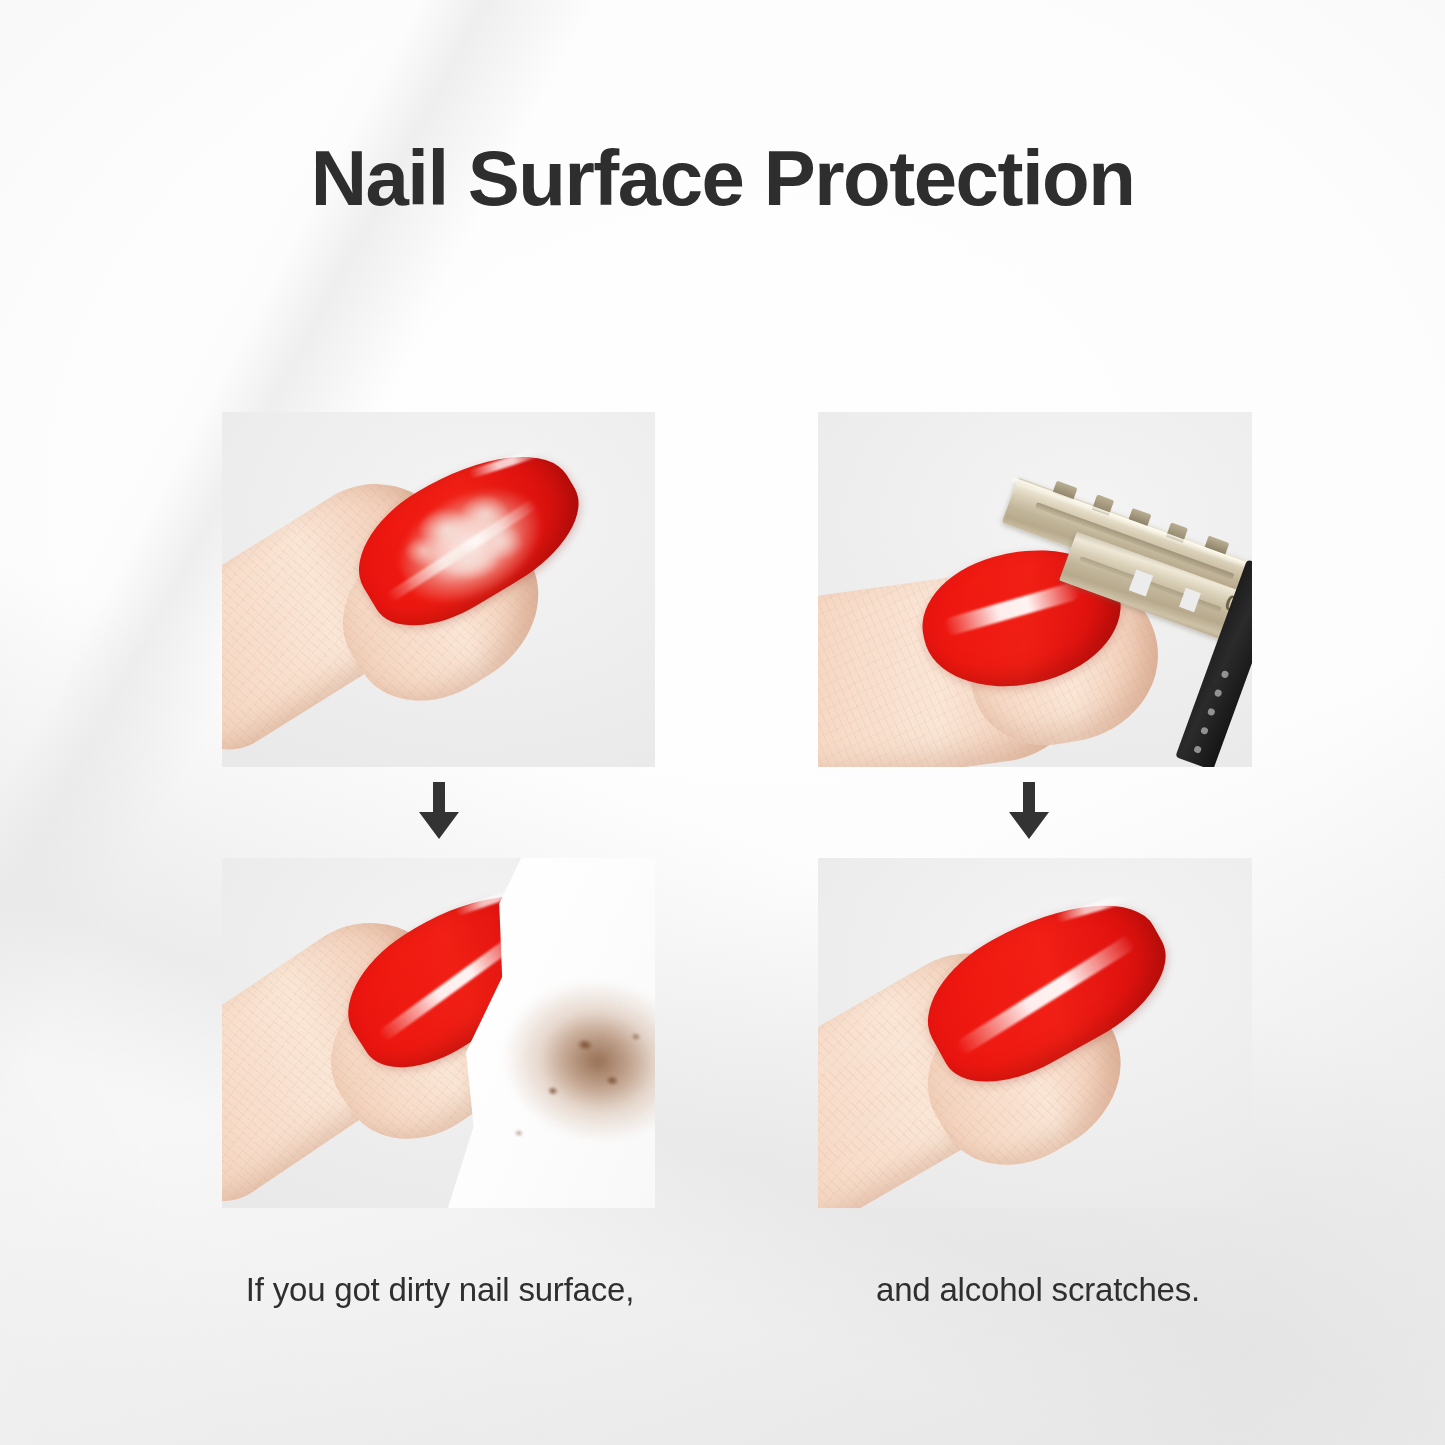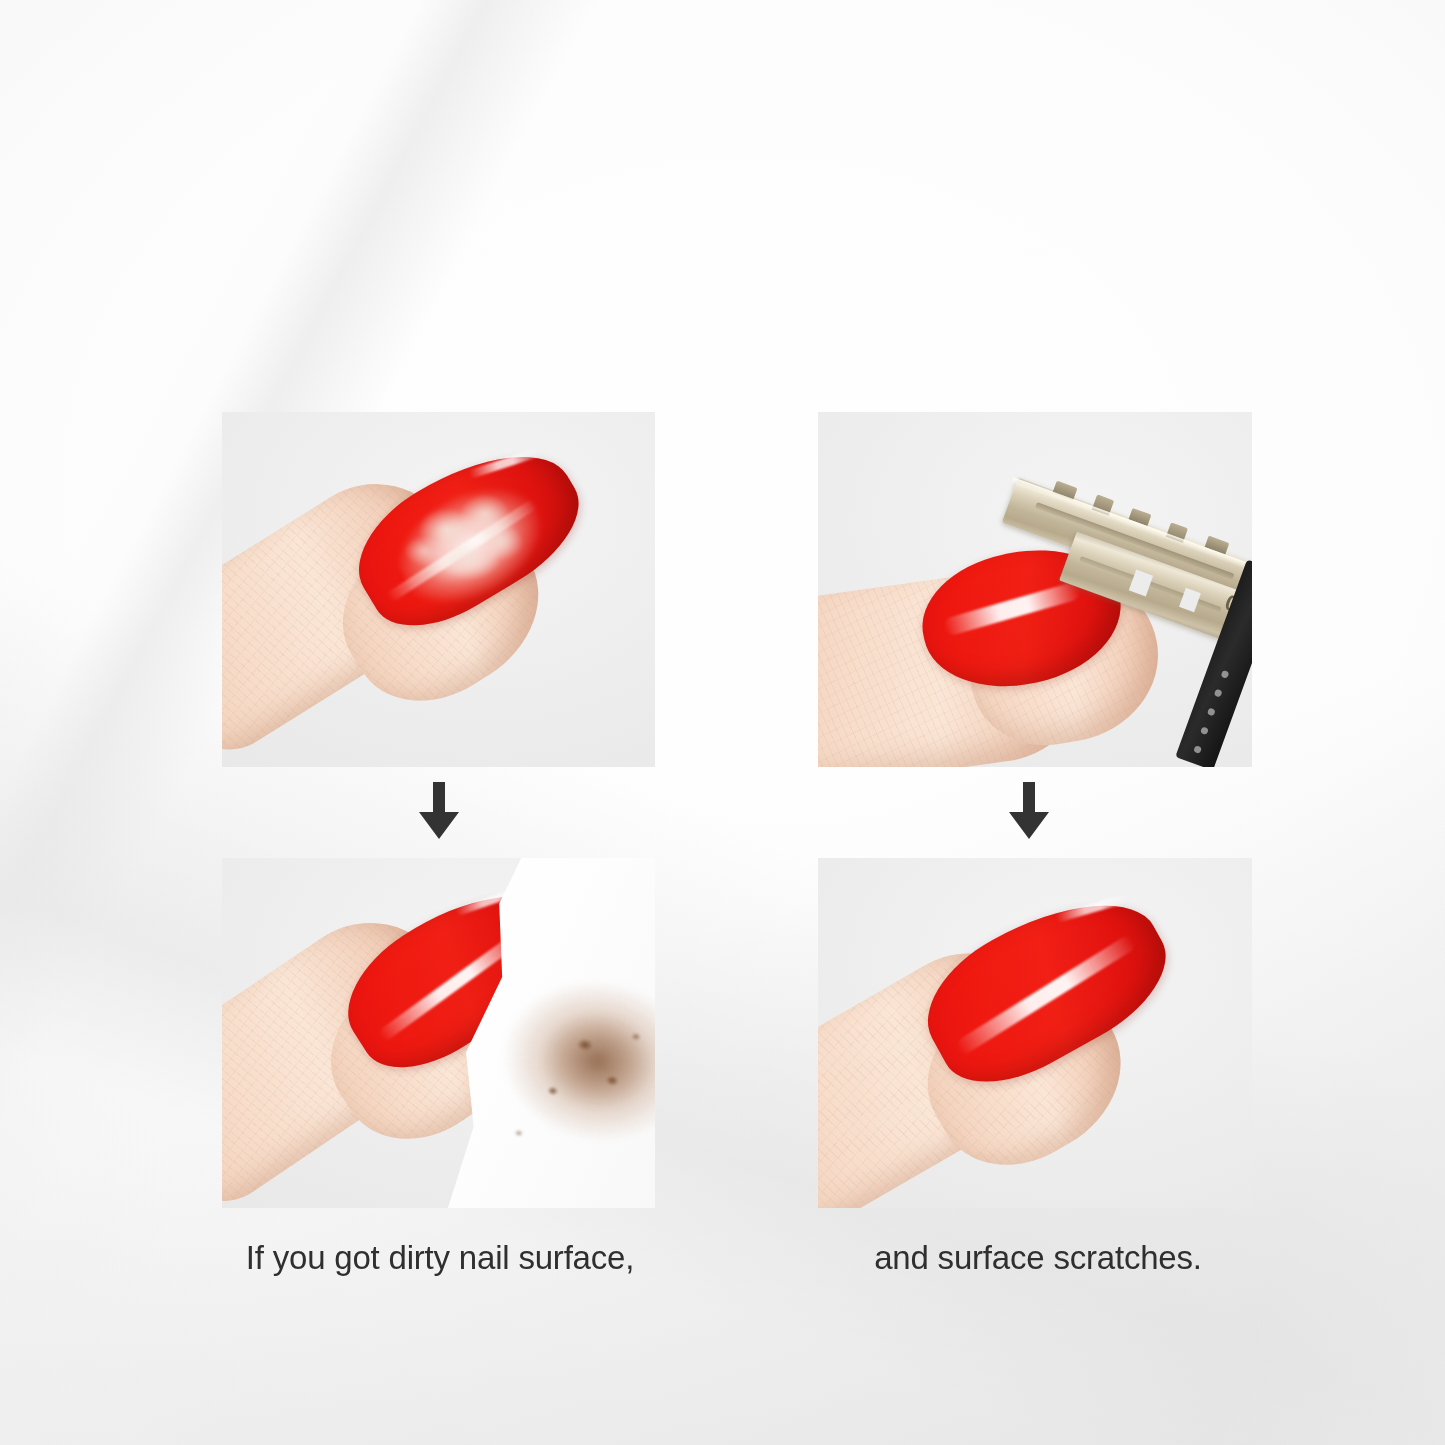--- a/index.html
+++ b/index.html
@@ -185,33 +185,34 @@
 
   
   .caption {
     position:absolute; top:1235px;
     text-align:center;
     font-size:33px; font-weight:400; line-height:1.42;
     color:#2f2f2f; letter-spacing:-0.2px;
   }
   #cap-left  { left:150px; width:580px; }
   #cap-right { left:748px; width:580px; }
-  .caption .ln { display:block; }
+  .caption .ln { display:block;margin-top:32px; }
 </style>
 </head>
 <body>
 
 <div id="page">
 
   <div class="silk c"></div>
   <div class="silk a"></div>
   <div class="silk b"></div>
   <div class="silk d"></div>
   <div class="silk e"></div>
 
+  <div id="title">Nail Surface Protection</div>
 
 
   <div id="ph-tl" class="photo">
     <div class="ph-bg soft"></div>
 
     <div class="finger" style="left:-70px; top:150px; width:330px; height:168px;
                 border-radius:70px 110px 110px 70px;
                 transform:rotate(-32deg); transform-origin:30% 50%;
                 box-shadow:inset -14px -10px 26px rgba(196,146,118,0.45);">
       <div class="finger-texture" style="border-radius:70px 110px 110px 70px;"></div>
@@ -364,16 +365,16 @@
       <div class="shade" style="inset:0; border-radius:inherit; opacity:.5;"></div>
       <div class="gloss" style="left:18px; top:66px; width:205px; height:16px; border-radius:11px; transform:rotate(-3deg);"></div>
       <div class="gloss" style="left:166px; top:16px; width:74px; height:9px; border-radius:8px; transform:rotate(13deg); opacity:.8;"></div>
     </div>
   </div>
 
   <div id="cap-left" class="caption">
     <span class="ln">If you got dirty nail surface,</span>
   </div>
   <div id="cap-right" class="caption">
-    <span class="ln">and surface scratches.</span>
+    <span class="ln">and alcohol scratches.</span>
   </div>
 
 </div>
 
 </body></html>

